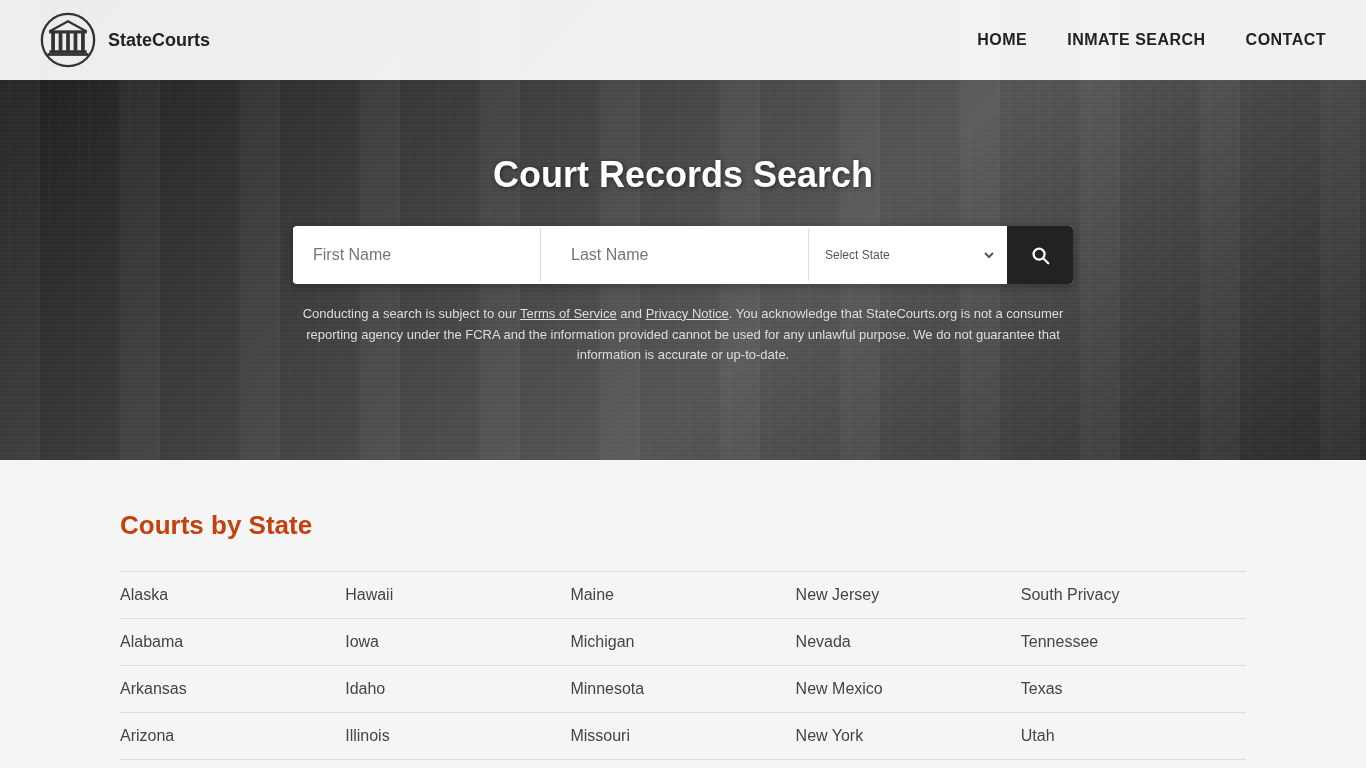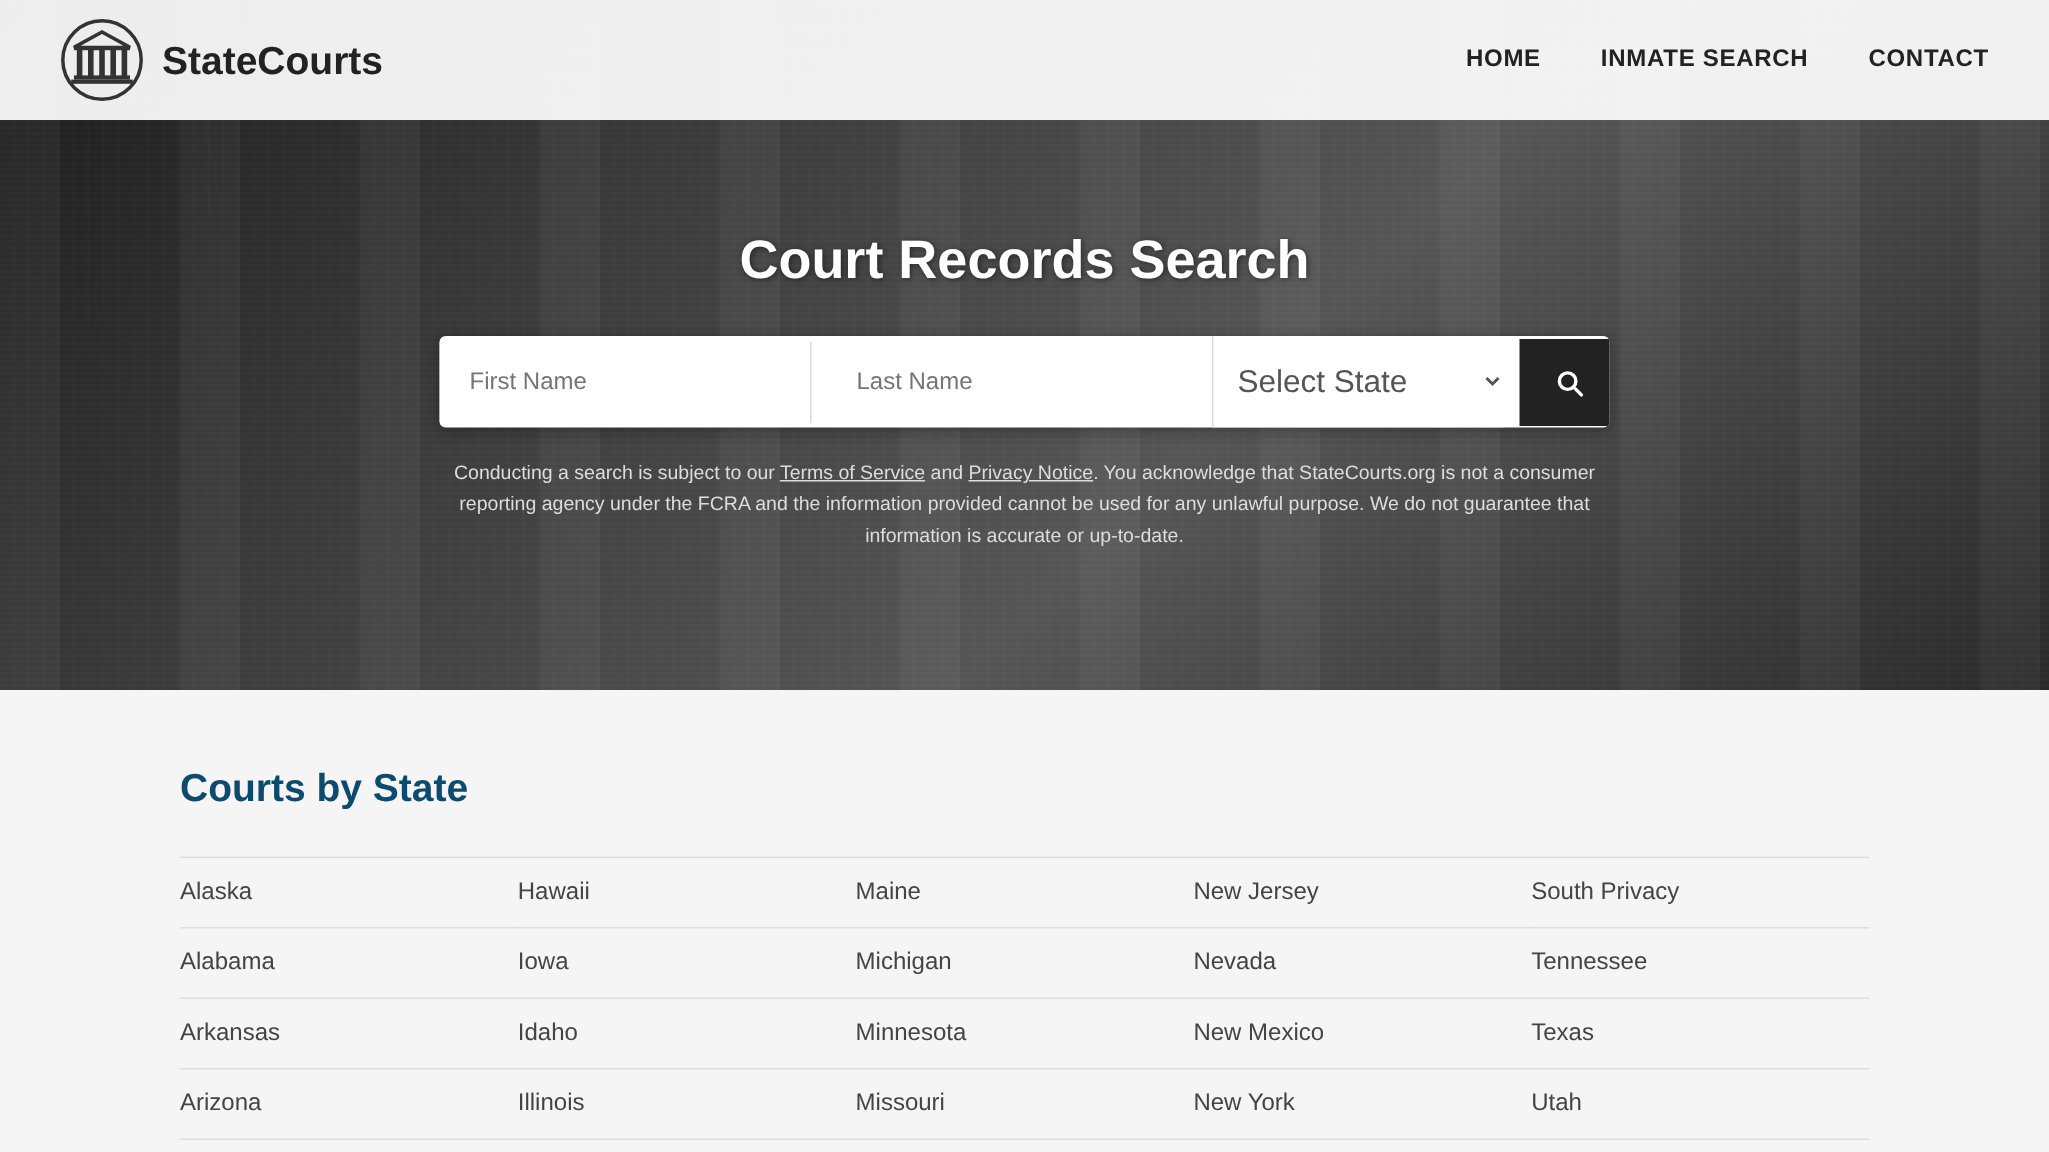--- a/index.html
+++ b/index.html
@@ -21,21 +21,21 @@
       align-items: center;
       gap: 12px;
       text-decoration: none;
       color: #222;
     }
     .logo-icon {
       width: 56px;
       height: 56px;
     }
     .logo-text {
-      font-size: 26px;
+      font-size: 18px;
       font-weight: bold;
       color: #222;
     }
     .nav {
       display: flex;
       gap: 40px;
       align-items: flex-end;
     }
     .nav a {
       text-decoration: none;
@@ -117,21 +117,21 @@
       color: #aaa;
       flex: 1;
     }
     .search-bar input[type="text"]:not(:last-of-type) {
       border-right: 1px solid #ddd;
     }
     .search-bar select {
       border: none;
       outline: none;
       padding: 18px 12px;
-      font-size: 21px;
+      font-size: 12px;
       color: #555;
       background: #fff;
       border-left: 1px solid #ddd;
       cursor: pointer;
       width: 200px;
       appearance: auto;
     }
     .search-btn {
       background: #222;
       border: none;
@@ -160,21 +160,21 @@
     }
 
     
     .main {
       background: #f5f5f5;
       padding: 50px 120px 60px;
     }
     .section-title {
       font-size: 26px;
       font-weight: 700;
-      color: #0c4a6e;
+      color: #c2410c;
       margin-bottom: 30px;
     }
     .states-grid {
       display: grid;
       grid-template-columns: repeat(5, 1fr);
       gap: 0;
     }
     .state-col {
       display: flex;
       flex-direction: column;

